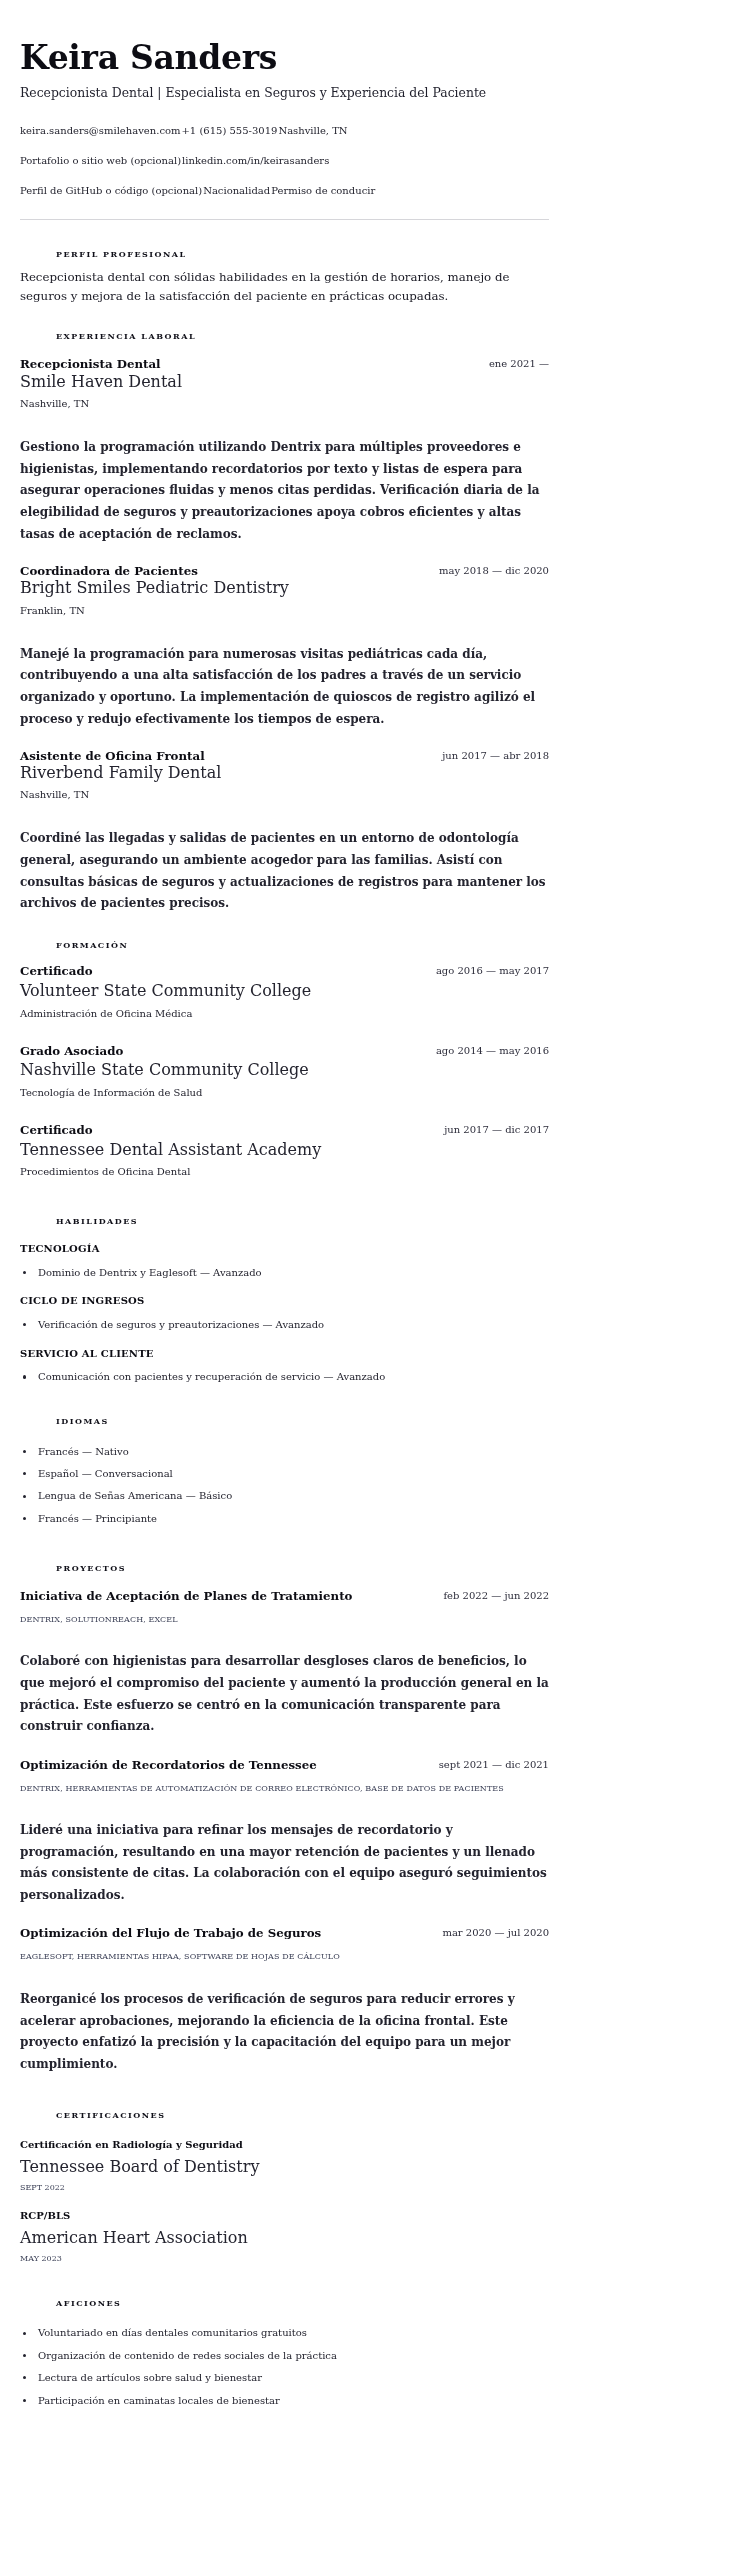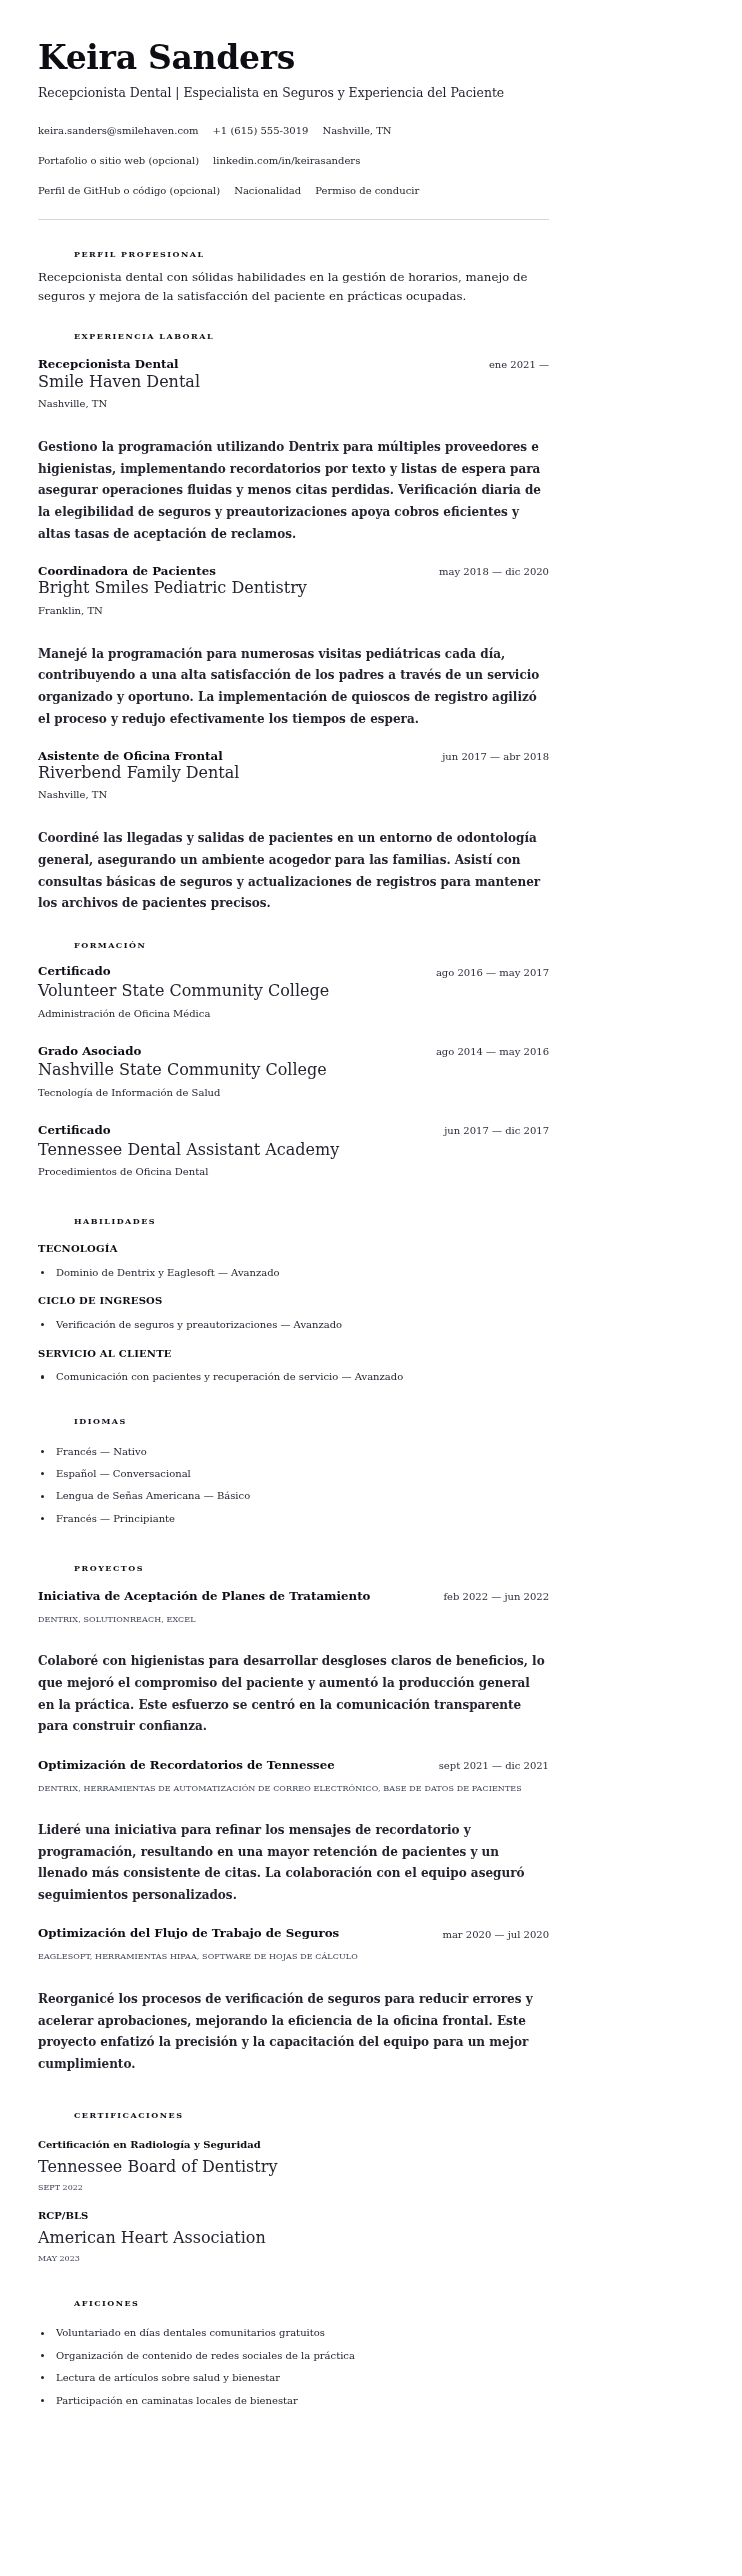--- a/index.html
+++ b/index.html
@@ -3,40 +3,40 @@
 <meta charset="utf-8">
 <style>
   * { box-sizing: border-box; margin: 0; padding: 0; }
   html, body { background: #ffffff; }
   body {
     width: 743px;
     min-height: 2576px;
     font-family: "DejaVu Serif", serif;
     color: #1a1a24;
   }
-  .page { padding: 35px 42px 25px 38px; width: 591px; }
+  .page { padding: 35px 42px 25px 20px; width: 591px; }
 
   .name { font-size: 33px; font-weight: bold; line-height: 45px; color: #0d0d14; letter-spacing: -0.3px; }
   .headline { font-size: 12.4px; line-height: 18.6px; margin-top: 3.7px; color: #1f1f2b; }
-  .contact-row { display: flex; gap: 14px; font-size: 10px; line-height: 15px; color: #24242f; margin-top: 15px; }
+  .contact-row { display: flex; gap: 1px; font-size: 10px; line-height: 15px; color: #24242f; margin-top: 15px; }
   .contact-row + .contact-row { margin-top: 15px; }
   .contact-first { margin-top: 21px; }
 
   .divider { height: 1.2px; background: #d6d6da; margin-top: 20.4px; }
 
   .section-title {
     font-size: 8px; font-weight: bold; letter-spacing: 1.5px; text-transform: uppercase;
     color: #0f0f18; line-height: 12.4px; margin-left: 36px;
   }
   .sec { margin-top: 30px; }
   .sec.first { margin-top: 28.5px; }
   .summary { font-size: 11.8px; line-height: 18.6px; margin-top: 7.4px; color: #1a1a24; }
 
   .entry { margin-top: 13.6px; }
-  .entry-head { display: flex; justify-content: space-between; align-items: center; }
+  .entry-head { display: flex; justify-content: space-between; align-items: flex-start; }
   .entry-title { font-size: 11.8px; font-weight: bold; line-height: 17.3px; color: #0d0d14; }
   .entry-date { font-size: 10px; line-height: 15px; color: #2c2c3a; white-space: nowrap; }
   .entry-sub { font-size: 16px; line-height: 15px; color: #24242f; }
   .entry-loc { font-size: 10px; line-height: 15px; color: #24242f; margin-top: 7.4px; }
   .entry-desc { font-size: 12px; line-height: 21.7px; color: #24242f; margin-top: 26px; font-weight: bold; }
   .exp .entry + .entry { margin-top: 17.3px; }
 
   .edu .entry { margin-top: 12.4px; }
   .edu .entry + .entry { margin-top: 22px; }
   .edu .entry-sub { margin-top: 2.5px; }

